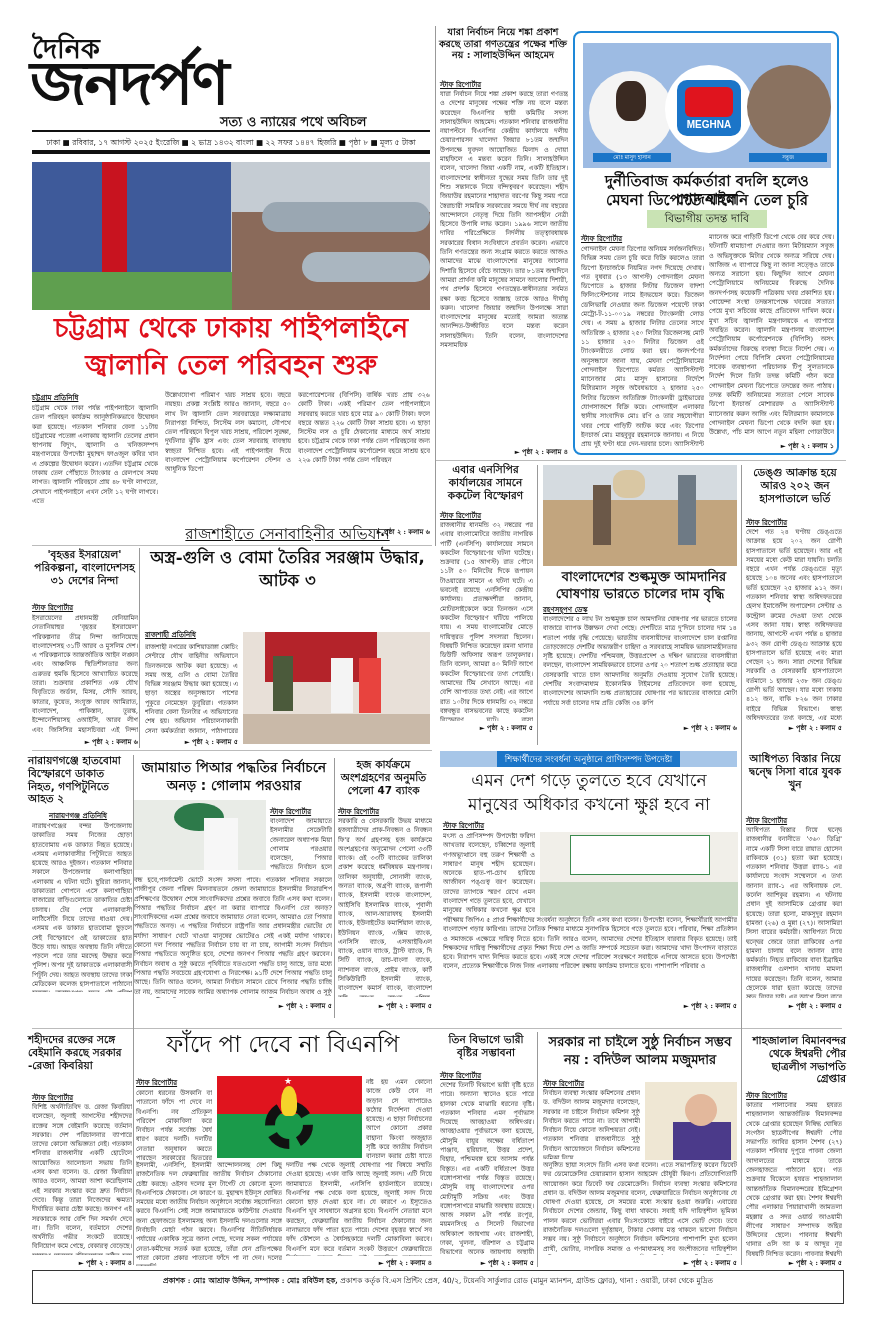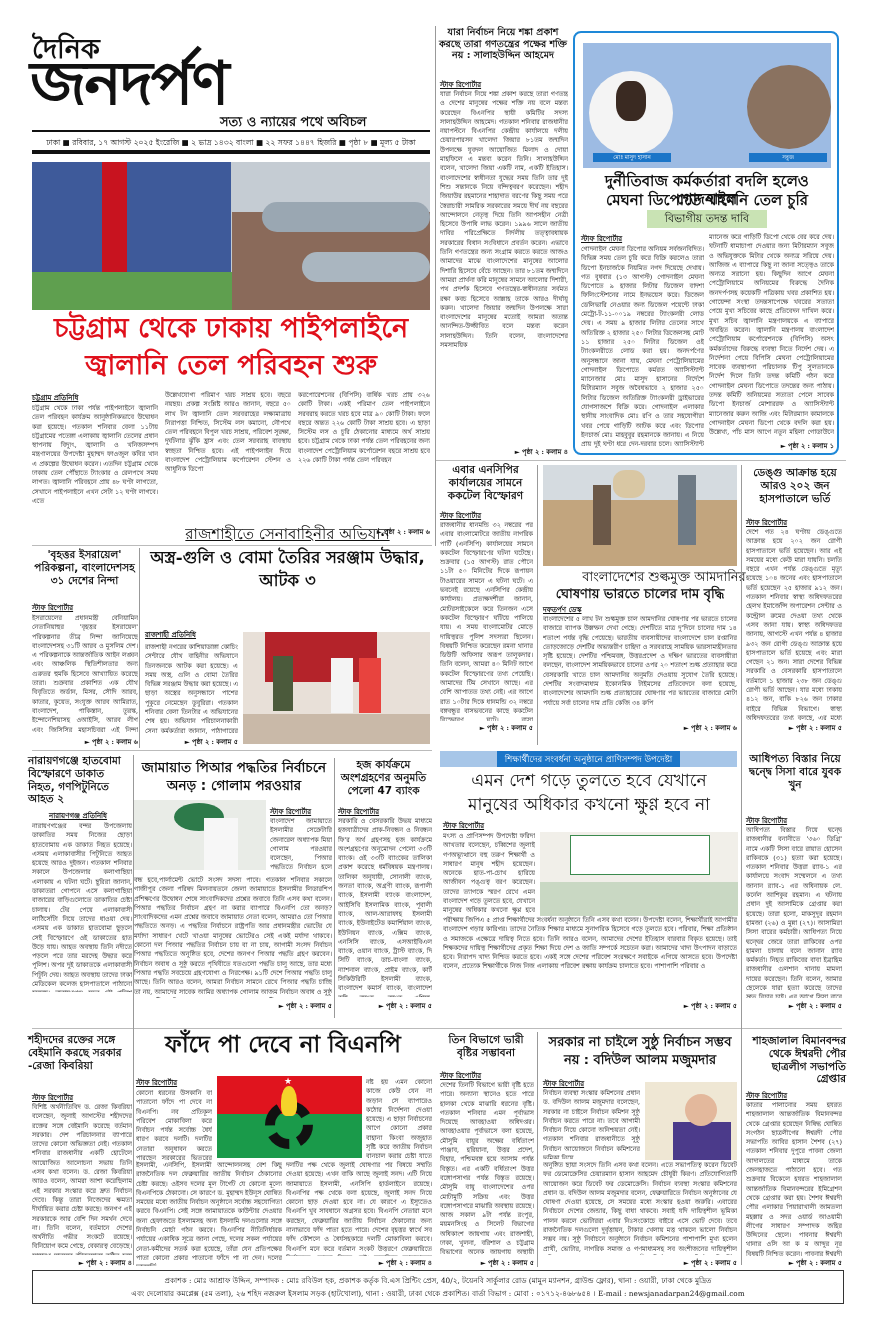--- a/index.html
+++ b/index.html
@@ -51,20 +51,25 @@
 <div class="abs h" style="left:438px;top:26px;width:130px;font-size:9.5px">যারা নির্বাচন নিয়ে শঙ্কা প্রকাশ করছে তারা গণতন্ত্রের পক্ষের শক্তি নয় : সালাহউদ্দিন আহমেদ</div>
 <div class="abs byline" style="left:440px;top:79px">স্টাফ রিপোর্টার</div>
 <div class="abs body" style="left:440px;top:90px;width:128px;height:354px">যারা নির্বাচন নিয়ে শঙ্কা প্রকাশ করছে তারা গণতন্ত্র ও দেশের মানুষের পক্ষের শক্তি নয় বলে মন্তব্য করেছেন বিএনপির স্থায়ী কমিটির সদস্য সালাহউদ্দিন আহমেদ। গতকাল শনিবার রাজধানীর নয়াপল্টনে বিএনপির কেন্দ্রীয় কার্যালয়ে দলীয় চেয়ারপারসন খালেদা জিয়ার ৮১তম জন্মদিন উপলক্ষে যুবদল আয়োজিত মিলাদ ও দোয়া মাহফিলে এ মন্তব্য করেন তিনি। সালাহউদ্দিন বলেন, খালেদা জিয়া একটি নাম, একটি ইতিহাস। বাংলাদেশের স্বাধীনতা যুদ্ধের সময় তিনি তার দুই শিশু সন্তানকে নিয়ে বন্দিত্ববরণ করেছেন। শহীদ জিয়াউর রহমানের শাহাদাত বরণের কিছু সময় পরে স্বৈরাচারী সামরিক সরকারের সময়ে দীর্ঘ নয় বছরের আন্দোলনে নেতৃত্ব দিয়ে তিনি আপসহীন নেত্রী হিসেবে উপাধি লাভ করেন। ১৯৯৬ সালে জাতীয় দাবির পরিপ্রেক্ষিতে নির্দলীয় তত্ত্বাবধায়ক সরকারের বিধান সংবিধানে প্রবর্তন করেন। এভাবে তিনি গণতন্ত্রের জন্য সংগ্রাম করতে করতে আজও আমাদের মাঝে বাংলাদেশের মানুষের আলোর দিশারি হিসেবে বেঁচে আছেন। তার ৮১তম জন্মদিনে আমরা প্রার্থনা করি মানুষের সামনে আলোর দিশারী, পথ প্রদর্শক হিসেবে গণতন্ত্রের-স্বাধীনতার সর্বমত রক্ষা কবচ হিসেবে আল্লাহ তাকে আরও দীর্ঘায়ু করুন। খালেদা জিয়ার জন্মদিন উপলক্ষে সারা বাংলাদেশের মানুষের মতোই আমরা অত্যন্ত আনন্দিত-উজ্জীবিত বলে মন্তব্য করেন সালাহউদ্দিন। তিনি বলেন, বাংলাদেশের সমসাময়িক</div>
 <div class="abs jump" style="left:440px;top:446px;width:128px">► পৃষ্ঠা ২ : কলাম ৪</div>
 
 <div class="abs box" style="left:573px;top:31px;width:266px;height:424px"></div>
 <div class="abs" style="left:583px;top:43px;width:248px;height:125px;background:#9dbbe3">
   <div class="abs" style="left:6px;top:28px;width:84px;height:84px;border-radius:50%;background:#f4f4f4;overflow:hidden">
     <div class="abs" style="left:27px;top:10px;width:30px;height:40px;border-radius:40%;background:#3a2a22"></div>
   </div>
+  <div class="abs" style="left:82px;top:22px;width:88px;height:88px;border-radius:50%;background:#fff">
+    <div class="abs" style="left:12px;top:15px;width:64px;height:56px;border-radius:10px;background:#1b75c8"></div>
+    <div class="abs" style="left:20px;top:22px;width:48px;height:30px;border-radius:6px;background:#e0141e"></div>
+    <div class="abs" style="left:12px;top:54px;width:64px;text-align:center;color:#fff;font-weight:bold;font-size:10px;font-family:'Liberation Sans',sans-serif">MEGHNA</div>
+  </div>
   <div class="abs" style="left:164px;top:22px;width:84px;height:84px;border-radius:50%;background:#8a7260"></div>
   <div class="abs tag-blue" style="left:10px;top:110px;width:78px;height:9px;font-size:5.5px;line-height:9px">মোঃ মাসুদ হাসান</div>
   <div class="abs tag-blue" style="left:166px;top:110px;width:78px;height:9px;font-size:5.5px;line-height:9px">সবুজ</div>
 </div>
 <div class="abs h" style="left:578px;top:172px;width:258px;font-size:15px;font-weight:900">দুর্নীতিবাজ কর্মকর্তারা বদলি হলেও গোদনাইল</div>
 <div class="abs h" style="left:578px;top:191px;width:258px;font-size:15px;font-weight:900">মেঘনা ডিপোতে থামেনি তেল চুরি</div>
 <div class="abs h" style="left:647px;top:210px;width:120px;height:18px;background:#c9e3b4;font-size:11px;font-weight:normal;line-height:18px">বিভাগীয় তদন্ত দাবি</div>
 <div class="abs byline" style="left:581px;top:233px">স্টাফ রিপোর্টার</div>
 <div class="abs body" style="left:581px;top:245px;width:123px;height:205px">গোদনাইল মেঘনা ডিপোর অনিয়ম সর্বজনবিদিত। বিভিন্ন সময় তেল চুরি করে বিক্রি করলেও তারা ডিপো ইনচার্জকে নিয়মিত নগদ দিয়েছে দেখায়। গত বুধবার (১৩ আগস্ট) গোদনাইল মেঘনা ডিপোতে ৯ হাজার লিটার ডিজেল বাদশা ফিলিংস্টেশনের নামে ইনভয়েস করে। ডিজেল ডেলিভারি নেওয়ার জন্য ডিজেল পয়েন্টে ঢাকা মেট্রো-ট-১১-০০১৯ নম্বরের ট্যাংকলরী লোড দেয়। এ সময় ৯ হাজার লিটার তেলের সাথে অতিরিক্ত ২ হাজার ২৫০ লিটার ডিজেলসহ মোট ১১ হাজার ২৫০ লিটার ডিজেল ওই ট্যাংকলরীতে লোড করা হয়। জনদর্পণের অনুসন্ধানে জানা যায়, মেঘনা পেট্রোলিয়ামের গোদনাইল ডিপোতে কর্মরত অ্যাসিস্ট্যান্ট ম্যানেজার মোঃ মাসুদ হাসানের নির্দেশে মিটারম্যান সবুজ অবৈধভাবে ২ হাজার ২৫০ লিটার ডিজেল অতিরিক্ত ট্যাংকলরী ড্রাইভারের যোগসাজশে বিক্রি করে। গোদনাইল এলাকার স্থানীয় সাংবাদিক মোঃ রণি ও তার সহযোগীরা খবর পেয়ে গাড়িটি আটক করে এবং ডিপোর ইনচার্জ মোঃ মাহবুবুর রহমানকে জানায়। এ নিয়ে প্রায় দুই ঘণ্টা ধরে দেন-দরবার চলে। অ্যাসিস্ট্যান্ট ম্যানেজার মোঃ মাসুদ হাসান ডিপো ইনচার্জ ও রণির সহযোগীদের</div>
 <div class="abs body" style="left:709px;top:233px;width:125px;height:205px">ম্যানেজ করে গাড়িটি ডিপো থেকে বের করে দেয়। ঘটনাটি ধামাচাপা দেওয়ার জন্য মিটারম্যান সবুজ ও অভিযুক্তকে মিটার থেকে অন্যত্র সরিয়ে দেয়। আজিজ এ ব্যাপারে কিছু না জানা সত্ত্বেও তাকে অন্যত্র সরানো হয়। কিছুদিন আগে মেঘনা পেট্রোলিয়ামে অনিয়মের বিরুদ্ধে দৈনিক জনদর্পণসহ কয়েকটি পত্রিকায় খবর প্রকাশিত হয়। গোয়েন্দা সংস্থা তদন্তসাপেক্ষে খবরের সত্যতা পেয়ে মুখ্য সচিবের কাছে প্রতিবেদন দাখিল করে। মুখ্য সচিব জ্বালানি মন্ত্রণালয়কে এ ব্যাপারে অবহিত করেন। জ্বালানি মন্ত্রণালয় বাংলাদেশ পেট্রোলিয়াম কর্পোরেশনকে (বিপিসি) অসৎ কর্মকর্তাদের বিরুদ্ধে ব্যবস্থা নিতে নির্দেশ দেয়। এ নির্দেশনা পেয়ে বিপিসি মেঘনা পেট্রোলিয়ামের সাবেক ব্যবস্থাপনা পরিচালক টিপু সুলতানকে নির্দেশ দিলে তিনি তদন্ত কমিটি গঠন করে গোদনাইল মেঘনা ডিপোতে তদন্তের জন্য পাঠায়। তদন্ত কমিটি অনিয়মের সত্যতা পেলে সাবেক ডিপো ইনচার্জ মোশাররফ ও অ্যাসিস্ট্যান্ট ম্যানেজার করুন আজি এবং মিটারম্যান কামালকে গোদনাইল মেঘনা ডিপো থেকে বদলি করা হয়। উল্লেখ্য, পাঁচ মাস আগে নতুন মহিলা গোডাউনে কর্মরত ছিলেন। অ্যাসিস্ট্যান্ট ম্যানেজার মোঃ মাসুদ হাসান তৎকালীন ডিপো</div>
@@ -94,23 +99,23 @@
 <div class="abs h" style="left:438px;top:463px;width:95px;font-size:10.5px">এবার এনসিপির কার্যালয়ের সামনে ককটেল বিস্ফোরণ</div>
 <div class="abs byline" style="left:440px;top:510px">স্টাফ রিপোর্টার</div>
 <div class="abs body" style="left:440px;top:521px;width:93px;height:200px">রাজধানীর ধানমন্ডি ৩২ নম্বরের পর এবার বাংলামোটরে জাতীয় নাগরিক পার্টি (এনসিপি) কার্যালয়ের সামনে ককটেল বিস্ফোরণের ঘটনা ঘটেছে। শুক্রবার (১৫ আগস্ট) রাত পৌনে ১১টা ৫০ মিনিটের দিকে রূপায়ন টাওয়ারের সামনে এ ঘটনা ঘটে। এ ভবনেই রয়েছে এনসিপির কেন্দ্রীয় কার্যালয়। প্রত্যক্ষদর্শীরা জানান, মোটরসাইকেলে করে তিনজন এসে ককটেল বিস্ফোরণ ঘটিয়ে পালিয়ে যায়। এ সময় বাংলামোটর মোড়ে দায়িত্বরত পুলিশ সদস্যরা ছিলেন। বিষয়টি নিশ্চিত করেছেন রমনা থানার ডিউটি অফিসার অরূপ তালুকদার। তিনি বলেন, আমরা ৪০ মিনিট আগে ককটেল বিস্ফোরণের তথ্য পেয়েছি। আমাদের টিম সেখানে আছে। এর বেশি আপাতত তথ্য নেই। এর আগে রাত ১০টার দিকে ধানমন্ডি ৩২ নম্বরে বঙ্গবন্ধুর বাসভবনের কাছে ককটেল বিস্ফোরণ ঘটে। বাসা কাউন্টারগুলোর সামনে একটি ককটেল বিস্ফোরণের ঘটনা ঘটে। পরে</div>
 <div class="abs jump" style="left:440px;top:722px;width:93px">► পৃষ্ঠা ২ : কলাম ৫</div>
 
 <div class="abs photo" style="left:543px;top:465px;width:194px;height:101px;background:linear-gradient(180deg,#d5dbe0 0 35%,#c2a57e 35% 100%)">
   <div class="abs" style="left:50px;top:20px;width:18px;height:60px;background:#6b5848"></div>
   <div class="abs" style="left:135px;top:10px;width:18px;height:70px;background:#6e7a85"></div>
   <div class="abs" style="left:70px;top:5px;width:32px;height:28px;border-radius:40%;background:#d9c7a3"></div>
 </div>
-<div class="abs h" style="left:564px;top:569px;width:200px;font-size:13px;font-weight:400">বাংলাদেশের শুল্কমুক্ত আমদানির</div>
+<div class="abs h" style="left:544px;top:569px;width:200px;font-size:13px;font-weight:700">বাংলাদেশের শুল্কমুক্ত আমদানির</div>
 <div class="abs h" style="left:540px;top:586px;width:200px;font-size:13px;font-weight:900">ঘোষণায় ভারতে চালের দাম বৃদ্ধি</div>
-<div class="abs byline" style="left:543px;top:604px">দফতর্পণ ডেস্ক</div>
+<div class="abs byline" style="left:543px;top:604px">রহণসহ্পণ ডেস্ক</div>
 <div class="abs body" style="left:543px;top:615px;width:194px;height:103px">বাংলাদেশের ৫ লাখ টন শুল্কমুক্ত চাল আমদানির ঘোষণার পর ভারতে চালের বাজারে ব্যাপক উল্লম্ফন দেখা গেছে। দেশটিতে মাত্র দু'দিনে চালের দাম ১৪ শতাংশ পর্যন্ত বৃদ্ধি পেয়েছে। ভারতীয় ব্যবসায়ীদের বাংলাদেশে চাল রপ্তানির তোড়জোড়ে দেশটির অভ্যন্তরীণ চাহিদা ও সরবরাহে সাময়িক ভারসাম্যহীনতার সৃষ্টি হয়েছে। দেশটির পশ্চিমবঙ্গ, উত্তরপ্রদেশ ও দক্ষিণ ভারতের ব্যবসায়ীরা বলছেন, বাংলাদেশ সাময়িকভাবে চালের ওপর ২০ শতাংশ শুল্ক প্রত্যাহার করে বেসরকারি খাতে চাল আমদানির অনুমতি দেওয়ায় সুযোগ তৈরি হয়েছে। দেশটির সংবাদমাধ্যম ইকোনমিক টাইমসের প্রতিবেদনে বলা হয়েছে, বাংলাদেশের আমদানি শুল্ক প্রত্যাহারের ঘোষণার পর ভারতের বাজারে মোটা পর্যায়ে সর্বা চালের দাম প্রতি কেজি ৩৪ রুপি</div>
 <div class="abs jump" style="left:543px;top:722px;width:194px">► পৃষ্ঠা ২ : কলাম ৬</div>
 
 <div class="abs h" style="left:745px;top:466px;width:100px;font-size:10.5px">ডেঙ্গু আক্রান্ত হয়ে আরও ২০২ জন হাসপাতালে ভর্তি</div>
 <div class="abs byline" style="left:746px;top:517px">স্টাফ রিপোর্টার</div>
 <div class="abs body" style="left:746px;top:528px;width:96px;height:193px">দেশে গত ২৪ ঘণ্টায় ডেঙ্গুতে আক্রান্ত হয়ে ২০২ জন রোগী হাসপাতালে ভর্তি হয়েছেন। আর এই সময়ের মধ্যে কেউ মারা যায়নি। চলতি বছরে এখন পর্যন্ত ডেঙ্গুতে মৃত্যু হয়েছে ১০৪ জনের এবং হাসপাতালে ভর্তি হয়েছেন ২৫ হাজার ৯১২ জন। গতকাল শনিবার স্বাস্থ্য অধিদফতরের হেলথ ইমার্জেন্সি অপারেশন সেন্টার ও কন্ট্রোল রুমের দেওয়া তথ্য থেকে এসব জানা যায়। স্বাস্থ্য অধিদফতর জানায়, আগস্টে এখন পর্যন্ত ৪ হাজার ৯৩২ জন রোগী ডেঙ্গু আক্রান্ত হয়ে হাসপাতালে ভর্তি হয়েছে এবং মারা গেছেন ২১ জন। সারা দেশের বিভিন্ন সরকারি ও বেসরকারি হাসপাতালে বর্তমানে ১ হাজার ২৩৮ জন ডেঙ্গু রোগী ভর্তি আছেন। যার মধ্যে ঢাকায় ৪১২ জন, বাকি ৮২৬ জন ঢাকার বাইরে বিভিন্ন বিভাগে। স্বাস্থ্য অধিদফতরের তথ্য বলছে, এর মধ্যে জানুয়ারিতে ১০৭৩ জন, ফেব্রুয়ারিতে ৩৭৪ জন, মার্চে ৩৩৬ জন, এপ্রিলে ৭০১ জন, মে মাসে ১</div>
 <div class="abs jump" style="left:746px;top:722px;width:96px">► পৃষ্ঠা ২ : কলাম ৫</div>
 
 <div class="abs hdiv" style="left:32px;top:750px;width:400px"></div>
 
@@ -151,21 +156,21 @@
 <div class="abs body" style="left:746px;top:826px;width:96px;height:172px">আধিপত্য বিস্তার নিয়ে দ্বন্দ্বে রাজধানীর বনানীতে '৩৬০ ডিগ্রি' নামে একটি সিসা বারে রায়াত হোসেন রাকিবকে (৩১) হত্যা করা হয়েছে। গতকাল শনিবার উত্তরা র‍্যাব-১ এর কার্যালয়ে সংবাদ সম্মেলনে এ তথ্য জানান র‍্যাব-১ এর অধিনায়ক লে. কর্নেল আশিকুর রহমান। এ ঘটনায় প্রধান দুই আসামিকে গ্রেপ্তার করা হয়েছে। তারা হলো, মাকসুদুর রহমান হামজা (২৬) ও মুন্না (২৭)। আসামিরা সিসা বারের কর্মচারী। আধিপত্য নিয়ে দ্বন্দ্বের জেরে তারা রাকিবের ওপর হামলা চালায় বলে জানান র‍্যাব কর্মকর্তা। নিহত রাকিবের বাবা ইব্রাহিম রাজধানীর গুলশান থানায় মামলা দায়ের করেছেন। তিনি বলেন, আমার ছেলেকে যারা হত্যা করেছে তাদের দ্রুত বিচার চাই। এর আগে সিসা বারে অভিযুক্তরা মাদক সেবন ও বিক্রির সঙ্গে জড়িত ছিল বলে জানা গেছে। লাইসেন্সবিহীন এই বার দীর্ঘদিন ধরে পরিচালিত হচ্ছিল। মরদেহ ময়নাতদন্তের জন্য হাসপাতাল মর্গে পাঠানো হয়েছে। ঘটনার সময় স্মৃতিকে চিনতে পেরে রাকিব বলে, মুন্না তুই</div>
 <div class="abs jump" style="left:746px;top:1000px;width:96px">► পৃষ্ঠা ২ : কলাম ৫</div>
 
 <div class="abs hdiv" style="left:32px;top:1028px;width:810px"></div>
 
 <div class="abs h" style="left:28px;top:1033px;width:104px;font-size:10.5px;text-align:left">শহীদদের রক্তের সঙ্গে বেইমানি করছে সরকার -রেজা কিবরিয়া</div>
 <div class="abs byline" style="left:32px;top:1092px">স্টাফ রিপোর্টার</div>
 <div class="abs body" style="left:32px;top:1103px;width:100px;height:152px">বিশিষ্ট অর্থনীতিবিদ ড. রেজা কিবরিয়া বলেছেন, জুলাই আগস্টের শহীদদের রক্তের সঙ্গে বেইমানি করেছে বর্তমান সরকার। দেশ পরিচালনার ব্যাপারে তাদের কোনো অভিজ্ঞতা নেই। গতকাল শনিবার রাজধানীর একটি হোটেলে আয়োজিত আলোচনা সভায় তিনি এসব কথা বলেন। ড. রেজা কিবরিয়া আরও বলেন, আমরা আশা করেছিলাম এই সরকার সংস্কার করে দ্রুত নির্বাচন দেবে। কিন্তু তারা নিজেদের ক্ষমতা দীর্ঘায়িত করার চেষ্টা করছে। জনগণ এই সরকারকে আর বেশি দিন সমর্থন দেবে না। তিনি বলেন, বর্তমানে দেশের অর্থনীতি গভীর সংকটে রয়েছে। বিনিয়োগ কমে গেছে, বেকারত্ব বেড়েছে। সাধারণ মানুষের জীবনযাত্রা কঠিন হয়ে পড়েছে। দ্রব্যমূল্যের উর্ধ্বগতিতে মানুষ দিশেহারা। সরকার এসব সমস্যা সমাধানে ব্যর্থ হয়েছে। দ্রুত একটি নির্বাচিত সরকারের কাছে ক্ষমতা হস্তান্তর করতে হবে। তা না হলে দেশ আরও গভীর সংকটে পড়বে বলে তিনি মন্তব্য করেন। যাত্রা ২ হাজার ৫৩</div>
 <div class="abs jump" style="left:32px;top:1257px;width:100px">► পৃষ্ঠা ২ : কলাম ৪</div>
 
-<div class="abs h" style="left:134px;top:1030px;width:298px;font-size:23px;font-weight:700">ফাঁদে পা দেবে না বিএনপি</div>
+<div class="abs h" style="left:134px;top:1030px;width:298px;font-size:23px;font-weight:400">ফাঁদে পা দেবে না বিএনপি</div>
 <div class="abs byline" style="left:136px;top:1077px">স্টাফ রিপোর্টার</div>
 <div class="abs body" style="left:136px;top:1089px;width:76px;height:72px">কোনো ধরনের উসকানি বা পাতানো ফাঁদে পা দেবে না বিএনপি। নব প্রতিকূল পরিবেশ মোকাবিলা করে নির্বাচন পর্যন্ত সর্বোচ্চ ধৈর্য ধারণ করবে দলটি। দলটির নেতারা অনুধাবন করতে পারছেন সরকারের ভিতরের একটি অংশ, জামায়াতে</div>
 <div class="abs" style="left:217px;top:1076px;width:145px;height:82px;background:#e0141e;overflow:hidden">
   <div class="abs" style="left:0;top:38px;width:145px;height:44px;background:#1a9a4a"></div>
   <div class="abs" style="left:48px;top:25px;width:48px;height:48px;border-radius:50%;border:10px dashed #111"></div>
   <div class="abs" style="left:64px;top:10px;width:16px;height:30px;background:#f5d32a;border-radius:50% 50% 30% 30%"></div>
   <div class="abs" style="left:67px;top:0;width:10px;color:#fff;font-size:9px;line-height:10px">★</div>
 </div>
 <div class="abs body" style="left:366px;top:1078px;width:66px;height:82px">নষ্ট হয় এমন কোনো কাজে কেউ যেন না জড়ান সে ব্যাপারেও কঠোর নির্দেশনা দেওয়া হয়েছে। এ ছাড়া নির্বাচনের আগে কোনো প্রকার বাহানা কিংবা অজুহাত সৃষ্টি করে জাতীয় নির্বাচন বানচাল করার চেষ্টা যাতে না হয়, সেজন্য</div>
 <div class="abs body" style="left:136px;top:1161px;width:146px;height:105px">ইসলামী, এনসিপি, ইসলামী আন্দোলনসহ বেশ কিছু রাজনৈতিক দল ফেব্রুয়ারির জাতীয় নির্বাচন ঠেকানোর চেষ্টা করছে। ওইসব দলের মূল টার্গেট যে কোনো মূল্যে বিএনপিকে ঠেকানো। সে কারণে ড. মুহাম্মদ ইউনূস ঘোষিত সময়ের মধ্যে জাতীয় নির্বাচন অনুষ্ঠানে সর্বোচ্চ সহযোগিতা করবে বিএনপি। সেই সঙ্গে জামায়াতকে কাউন্টার দেওয়ার জন্য হেফাজতে ইসলামসহ অন্য ইসলামি দলগুলোর সঙ্গে নির্বাচনি মোর্চা গঠন করবে। বিএনপির নীতিনির্ধারক পর্যায়ের একাধিক সূত্রে জানা গেছে, দলের সকল পর্যায়ের নেতা-কর্মীদের সতর্ক করা হয়েছে, তাঁরা যেন প্রতিপক্ষের পাতা কোনো প্রকার পাতানো ফাঁদে পা না দেন। দলের ভাবমূর্তি</div>
@@ -195,16 +200,15 @@
 
 <div class="abs vdiv" style="left:435px;top:26px;height:520px"></div>
 <div class="abs vdiv" style="left:139px;top:548px;height:200px"></div>
 <div class="abs vdiv" style="left:537px;top:465px;height:280px"></div>
 <div class="abs vdiv" style="left:741px;top:465px;height:800px"></div>
 <div class="abs vdiv" style="left:133px;top:755px;height:510px"></div>
 <div class="abs vdiv" style="left:334px;top:758px;height:260px"></div>
 <div class="abs vdiv" style="left:537px;top:1032px;height:235px"></div>
 
 <div class="abs" style="left:32px;top:1270px;width:812px;height:34px;border:1px solid #333;padding:3px 6px;font-size:7.3px;line-height:13px;text-align:center;white-space:nowrap;overflow:hidden">
-  <span style="font-weight:normal">প্রকাশক : মোঃ আশ্রাফ উদ্দিন, সম্পাদক : মোঃ রবিউল হক,</span>
+  <span style="font-weight:bold">প্রকাশক : মোঃ আশ্রাফ উদ্দিন, সম্পাদক : মোঃ রবিউল হক,</span>
   <span>প্রকাশক কর্তৃক বি.এস প্রিন্টিং প্রেস, 40/২, টয়েনবি সার্কুলার রোড (মামুন ম্যানশন, গ্রাউন্ড ফ্লোর), থানা : ওয়ারী, ঢাকা থেকে মুদ্রিত</span><br>
-  <span>এবং দেলোয়ার কমপ্লেক্স (৫ম তলা), ২৬ শহিদ নজরুল ইসলাম সড়ক (হাটখোলা), থানা : ওয়ারী, ঢাকা থেকে প্রকাশিত। বার্তা বিভাগ : মোবা : ০১৭১২-৪৬৮৬৫৪ । E-mail : newsjanadarpan24@gmail.com</span>
 </div>
 
 </body></html>

